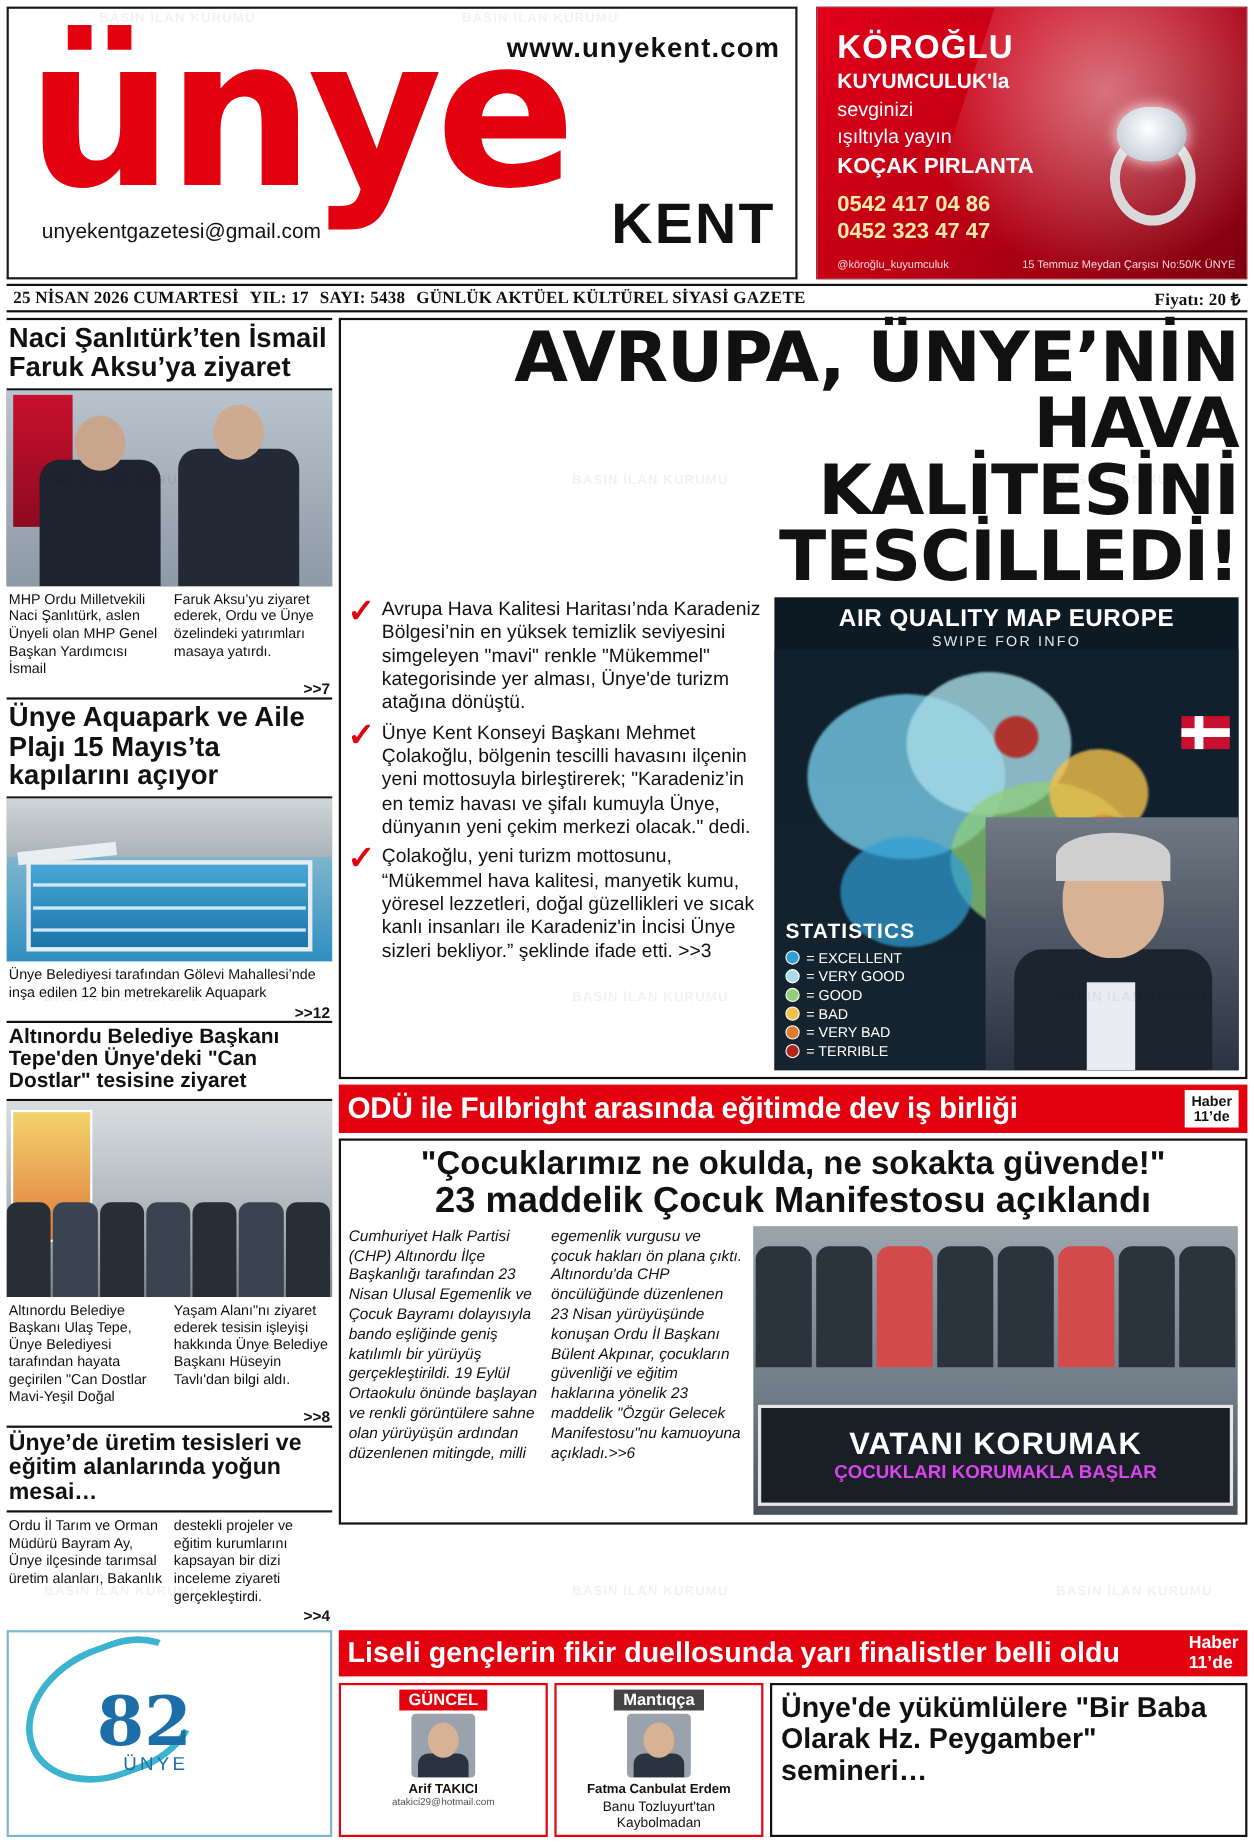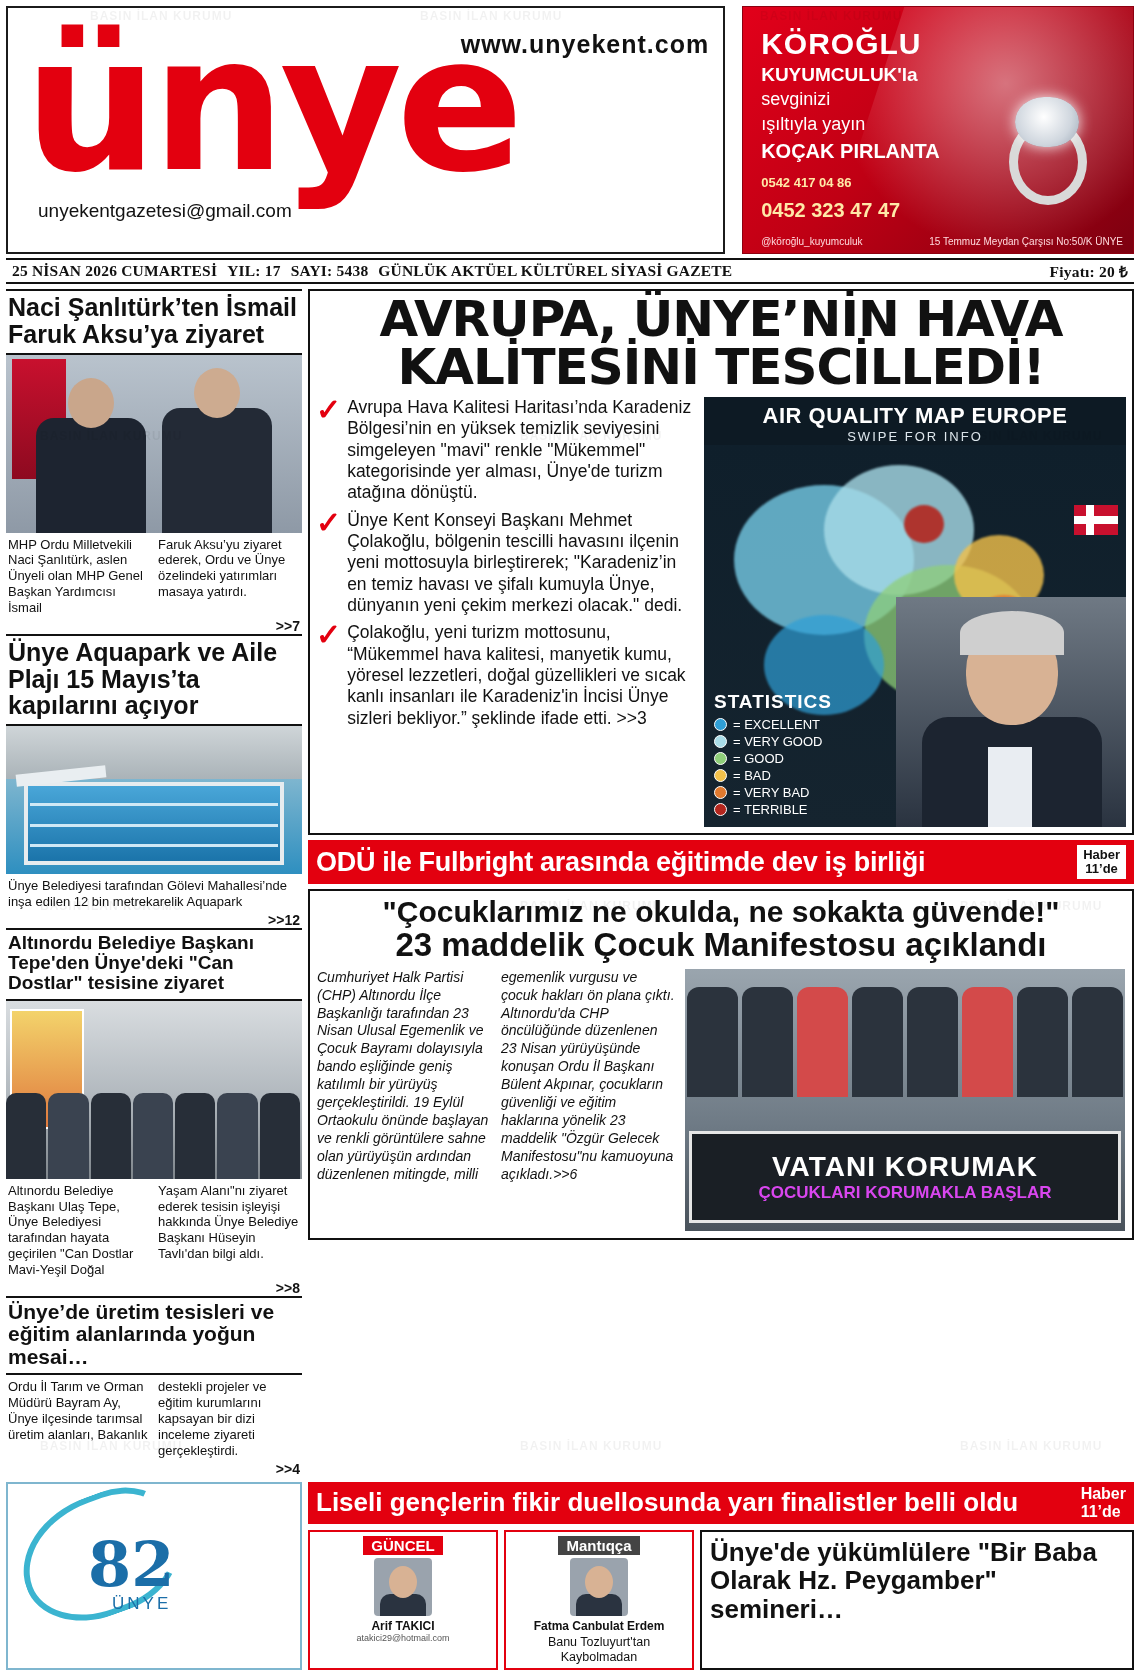--- a/index.html
+++ b/index.html
@@ -47,21 +47,21 @@
   .ad-box .shine {
     position:absolute; right:-40px; top:-60px; width:300px; height:360px;
     background:radial-gradient(circle at 40% 40%, rgba(255,255,255,.45), rgba(255,255,255,0) 60%);
     transform:rotate(18deg);
   }
   .ad-brand { position:absolute; left:18px; top:20px; font-size:30px; font-weight:bold; letter-spacing:1px;}
   .ad-sub1 { position:absolute; left:18px; top:57px; font-size:19px; font-weight:bold; }
   .ad-sub2 { position:absolute; left:18px; top:82px; font-size:18px; }
   .ad-sub3 { position:absolute; left:18px; top:107px; font-size:18px; }
   .ad-sub4 { position:absolute; left:18px; top:133px; font-size:20px; font-weight:bold; }
-  .ad-phone1 { position:absolute; left:18px; top:168px; font-size:13px; font-weight:bold; color:#ffe9a8;}
+  .ad-phone1 { position:absolute; left:18px; top:168px; font-size:20px; font-weight:bold; color:#ffe9a8;}
   .ad-phone2 { position:absolute; left:18px; top:192px; font-size:20px; font-weight:bold; color:#ffe9a8;}
   .ad-foot { position:absolute; left:18px; bottom:6px; font-size:10px; color:#ffd9dd;}
   .ad-foot2 { position:absolute; right:10px; bottom:6px; font-size:10px; color:#ffd9dd;}
   .ring {
     position:absolute; right:26px; top:82px; width:120px; height:120px;
   }
   .ring .band {
     position:absolute; left:22px; top:30px; width:78px; height:86px;
     border:9px solid #d9d9d9; border-radius:50%;
   }
@@ -114,22 +114,22 @@
   .ph-group { background:linear-gradient(180deg,#c3c9cd,#8d949a); }
   .ph-group .bld { position:absolute; inset:0; background:linear-gradient(180deg,#d9dde0 0%, #b0b7bd 55%, #7f868c 100%); }
   .ph-group .mural { position:absolute; left:4px; top:8px; width:74px; height:120px; background:linear-gradient(180deg,#f3d36b,#e07a3e); border:2px solid #fff;}
   .ph-group .ppl { position:absolute; bottom:0; left:0; width:100%; height:86px; display:flex; }
   .ph-group .ppl i { flex:1; background:#272e38; margin-right:2px; border-radius:10px 10px 0 0; }
   .ph-group .ppl i:nth-child(2n){ background:#3a4350; }
 
   
   .kicker-box { border:2px solid #111; padding:4px 6px 6px 6px; }
   .mega {
-    font-size:50px; line-height:0.96; font-weight:bold; letter-spacing:-1px;
-    font-family:"DejaVu Sans", sans-serif; text-align:center;
+    font-size:63px; line-height:0.96; font-weight:bold; letter-spacing:-1px;
+    font-family:"DejaVu Sans", sans-serif; text-align:right;
   }
   .mega .l2 { display:block; }
   .feature { display:flex; gap:8px; margin-top:6px; }
   .feature-text { width:380px; font-size:17.5px; line-height:1.22; }
   .bullet { display:flex; gap:6px; margin-bottom:6px; }
   .check { color:#e3000f; font-size:30px; line-height:26px; font-weight:bold; }
   .feature-media { flex:1; position:relative; background:#0d1a24; overflow:hidden; }
 
   .map-title { position:absolute; left:0; right:0; top:6px; text-align:center; color:#fff; font-size:22px; font-weight:bold; letter-spacing:.5px;}
   .map-sub { position:absolute; left:0; right:0; top:32px; text-align:center; color:#dfe8ee; font-size:13px; letter-spacing:2px;}
@@ -227,20 +227,21 @@
 </head>
 <body>
 
 <div class="page">
 
   <div class="masthead">
     <div class="logo-box">
       <div class="logo-url">www.unyekent.com</div>
       <div class="logo-word">ünye</div>
       <div class="logo-mail">unyekentgazetesi@gmail.com</div>
+      <div class="logo-kent">KENT</div>
     </div>
 
     <div class="ad-box">
       <div class="shine"></div>
       <div class="ad-brand">KÖROĞLU</div>
       <div class="ad-sub1">KUYUMCULUK'la</div>
       <div class="ad-sub2">sevginizi</div>
       <div class="ad-sub3">ışıltıyla yayın</div>
       <div class="ad-sub4">KOÇAK PIRLANTA</div>
       <div class="ad-phone1">0542 417 04 86</div>

